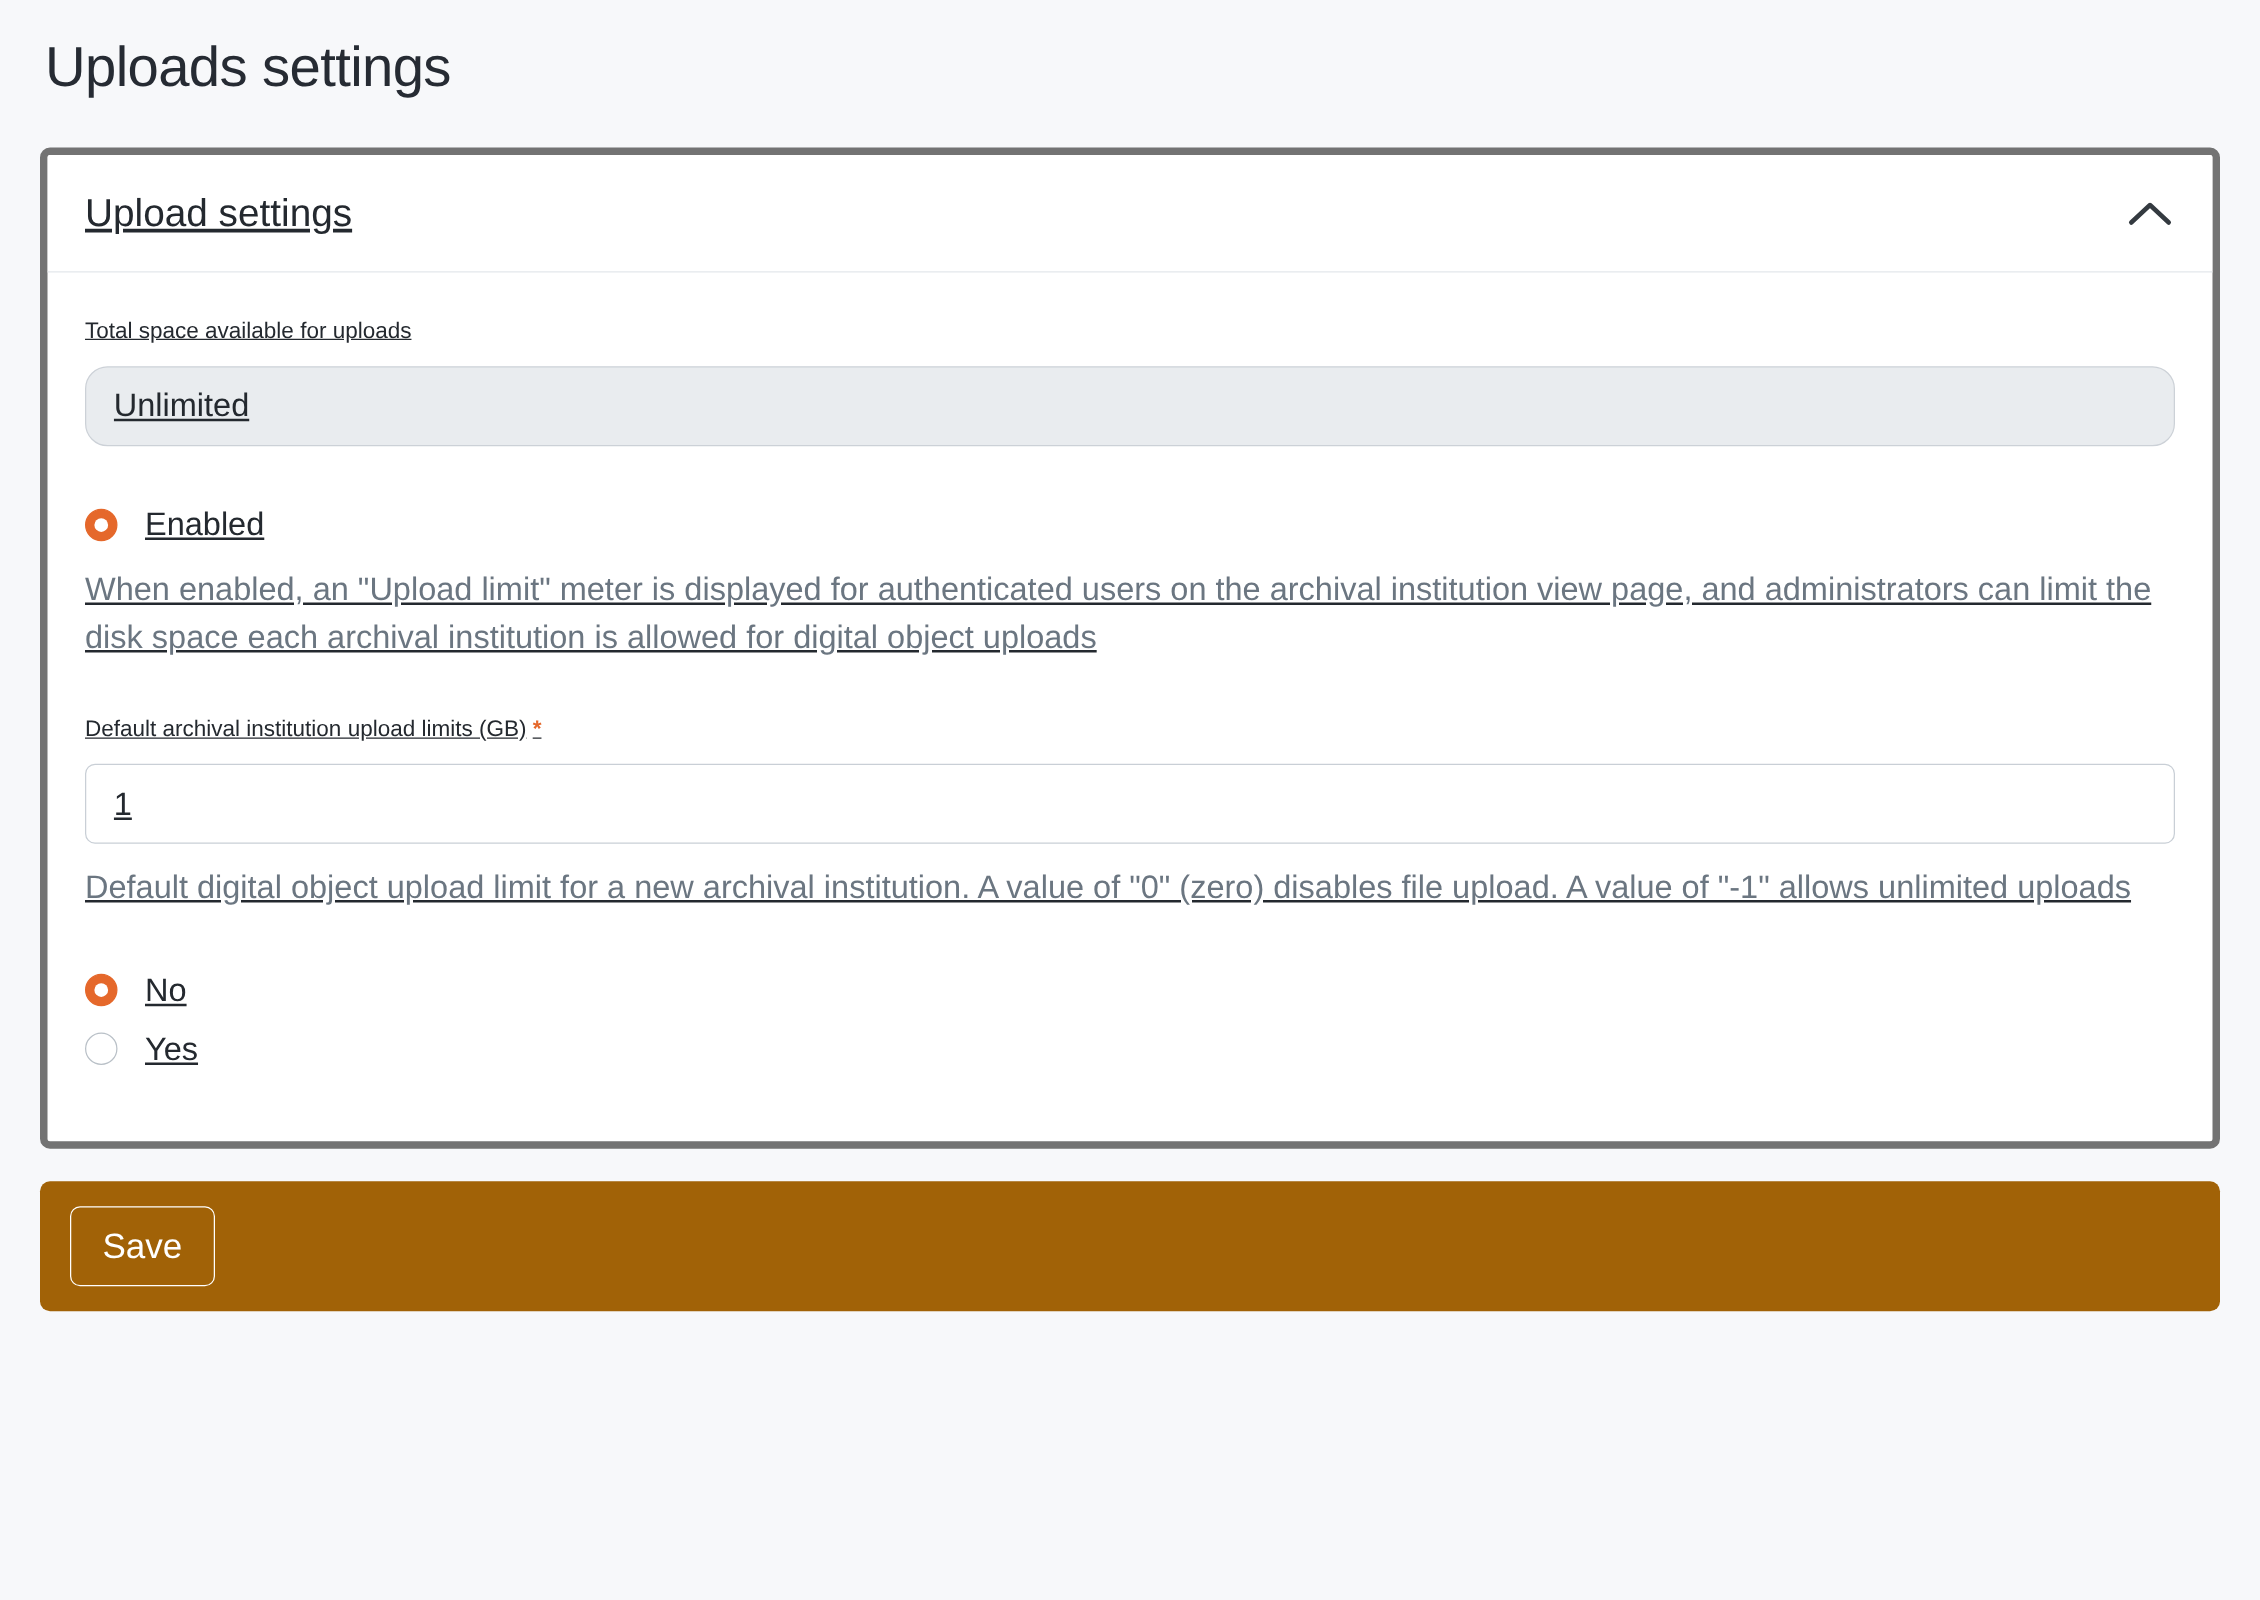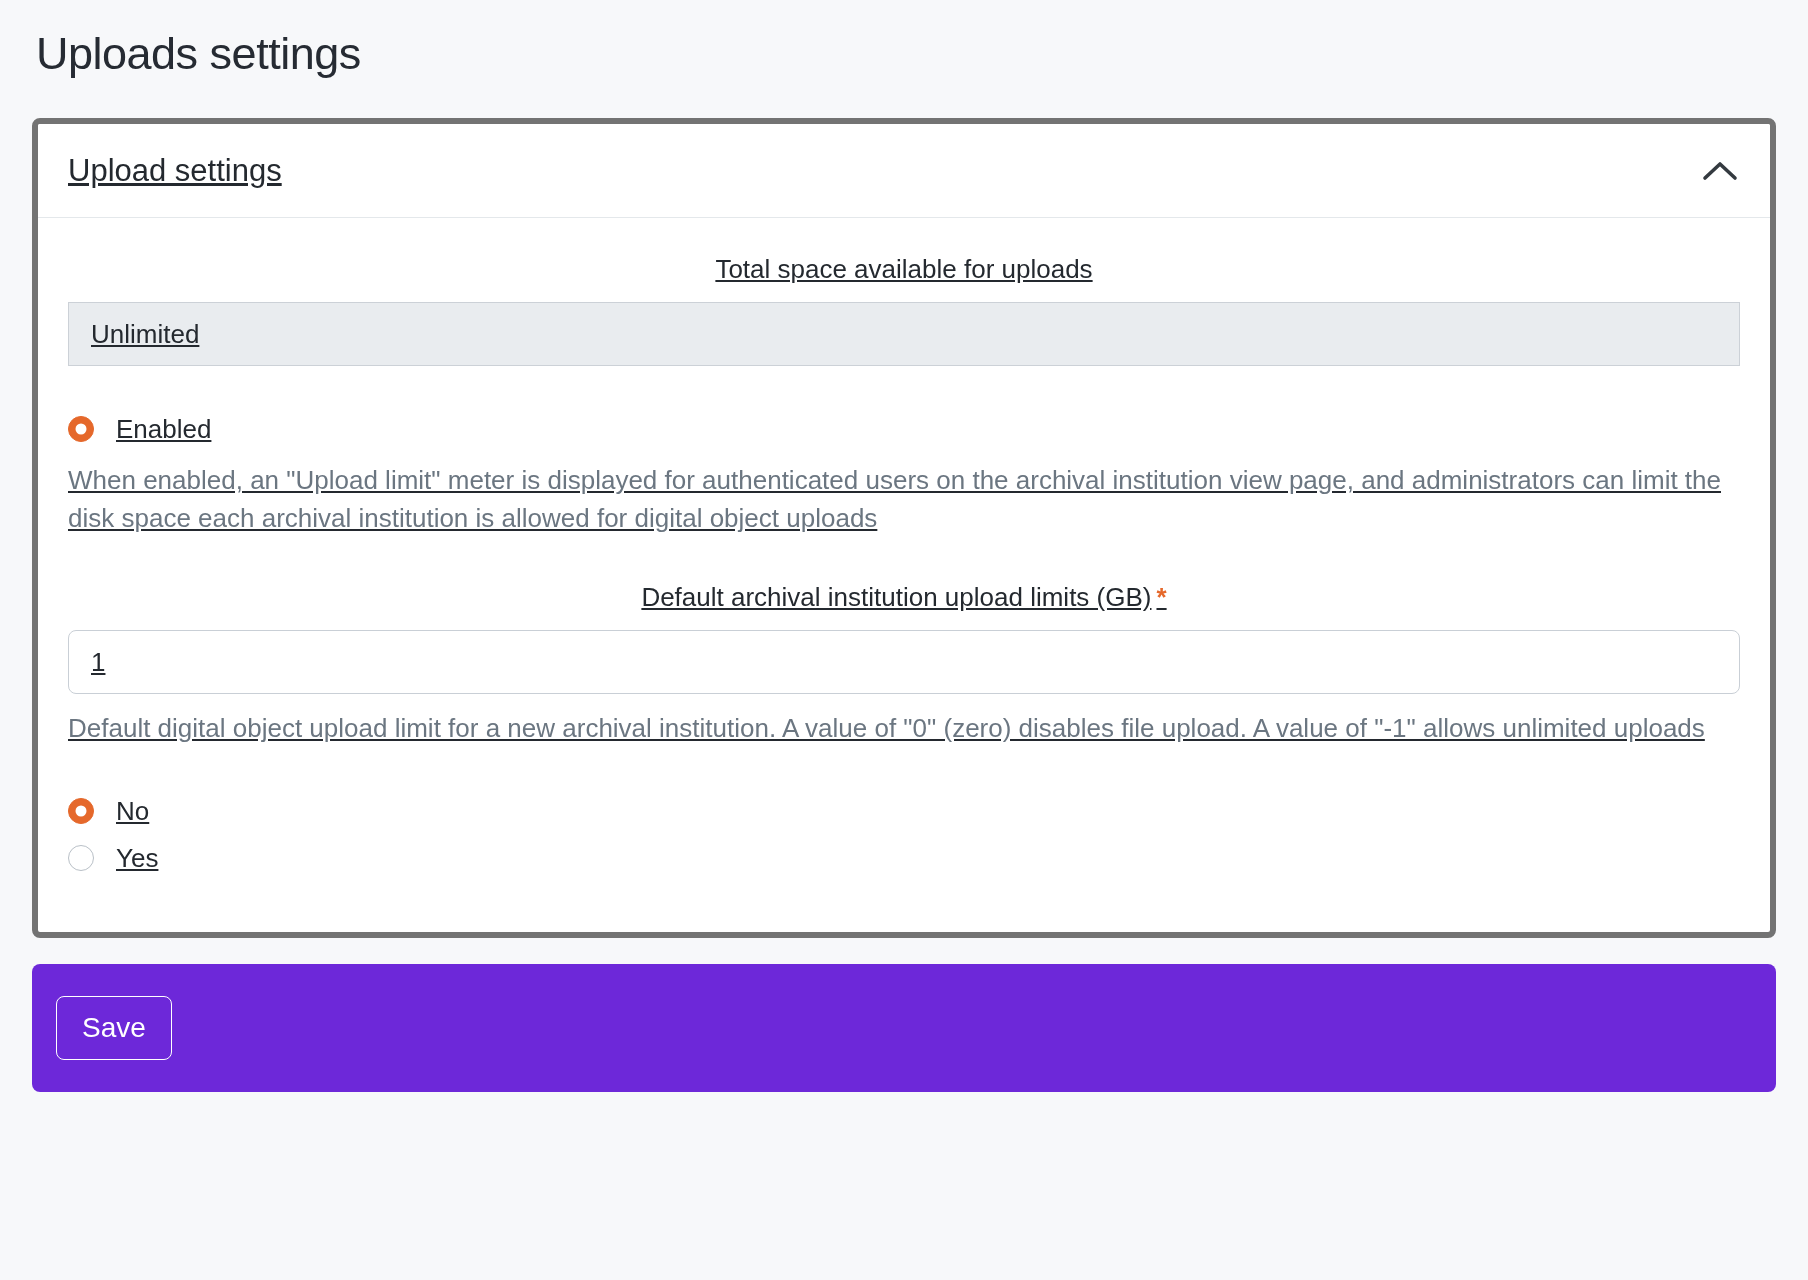--- a/index.html
+++ b/index.html
@@ -56,25 +56,24 @@
     width: 40px;
     height: 28px;
   }
   .card-body {
     padding: 36px 30px 46px 30px;
   }
   .form-group { margin-bottom: 44px; }
   .form-group:last-child { margin-bottom: 0; }
   .form-label {
     display: block;
-    font-size: 26px;
+    font-size: 18px;
     color: #24292f;
     margin-bottom: 17px;
     line-height: 1.2;
-    text-align: center;
   }
   .req {
     color: #e5682b;
     font-weight: 700;
     margin-left: 5px;
   }
   .text-input {
     display: block;
     width: 100%;
     height: 64px;
@@ -83,21 +82,21 @@
     color: #24292f;
     padding: 0 22px;
     background: #ffffff;
     border: 1px solid #c9cfd6;
     border-radius: 8px;
     outline: none;
   }
   .text-input.is-disabled {
     background: #e9ecef;
     border-color: #ccd1d7;
-    border-radius: 0;
+    border-radius: 18px;
   }
   .radio-row {
     display: flex;
     align-items: center;
     gap: 22px;
     min-height: 38px;
     margin-bottom: 9px;
     cursor: pointer;
   }
   .radio {
@@ -131,23 +130,23 @@
     font-size: 26px;
     line-height: 1.46;
     color: #6b7681;
     margin: 16px 0 0 0;
     max-width: 1690px;
   }
   .radio-group + .help-text { margin-top: 14px; }
   .actions-bar {
     margin-top: 26px;
     margin-bottom: 36px;
-    background: #6d28d9;
-    border-radius: 8px;
-    padding: 32px 24px;
+    background: #a16207;
+    border-radius: 8px;
+    padding: 20px 24px;
   }
   .save-btn {
     height: 64px;
     padding: 0 25px;
     font-family: inherit;
     font-size: 28px;
     color: #ffffff;
     background: transparent;
     border: 1px solid #ffffff;
     border-radius: 8px;

